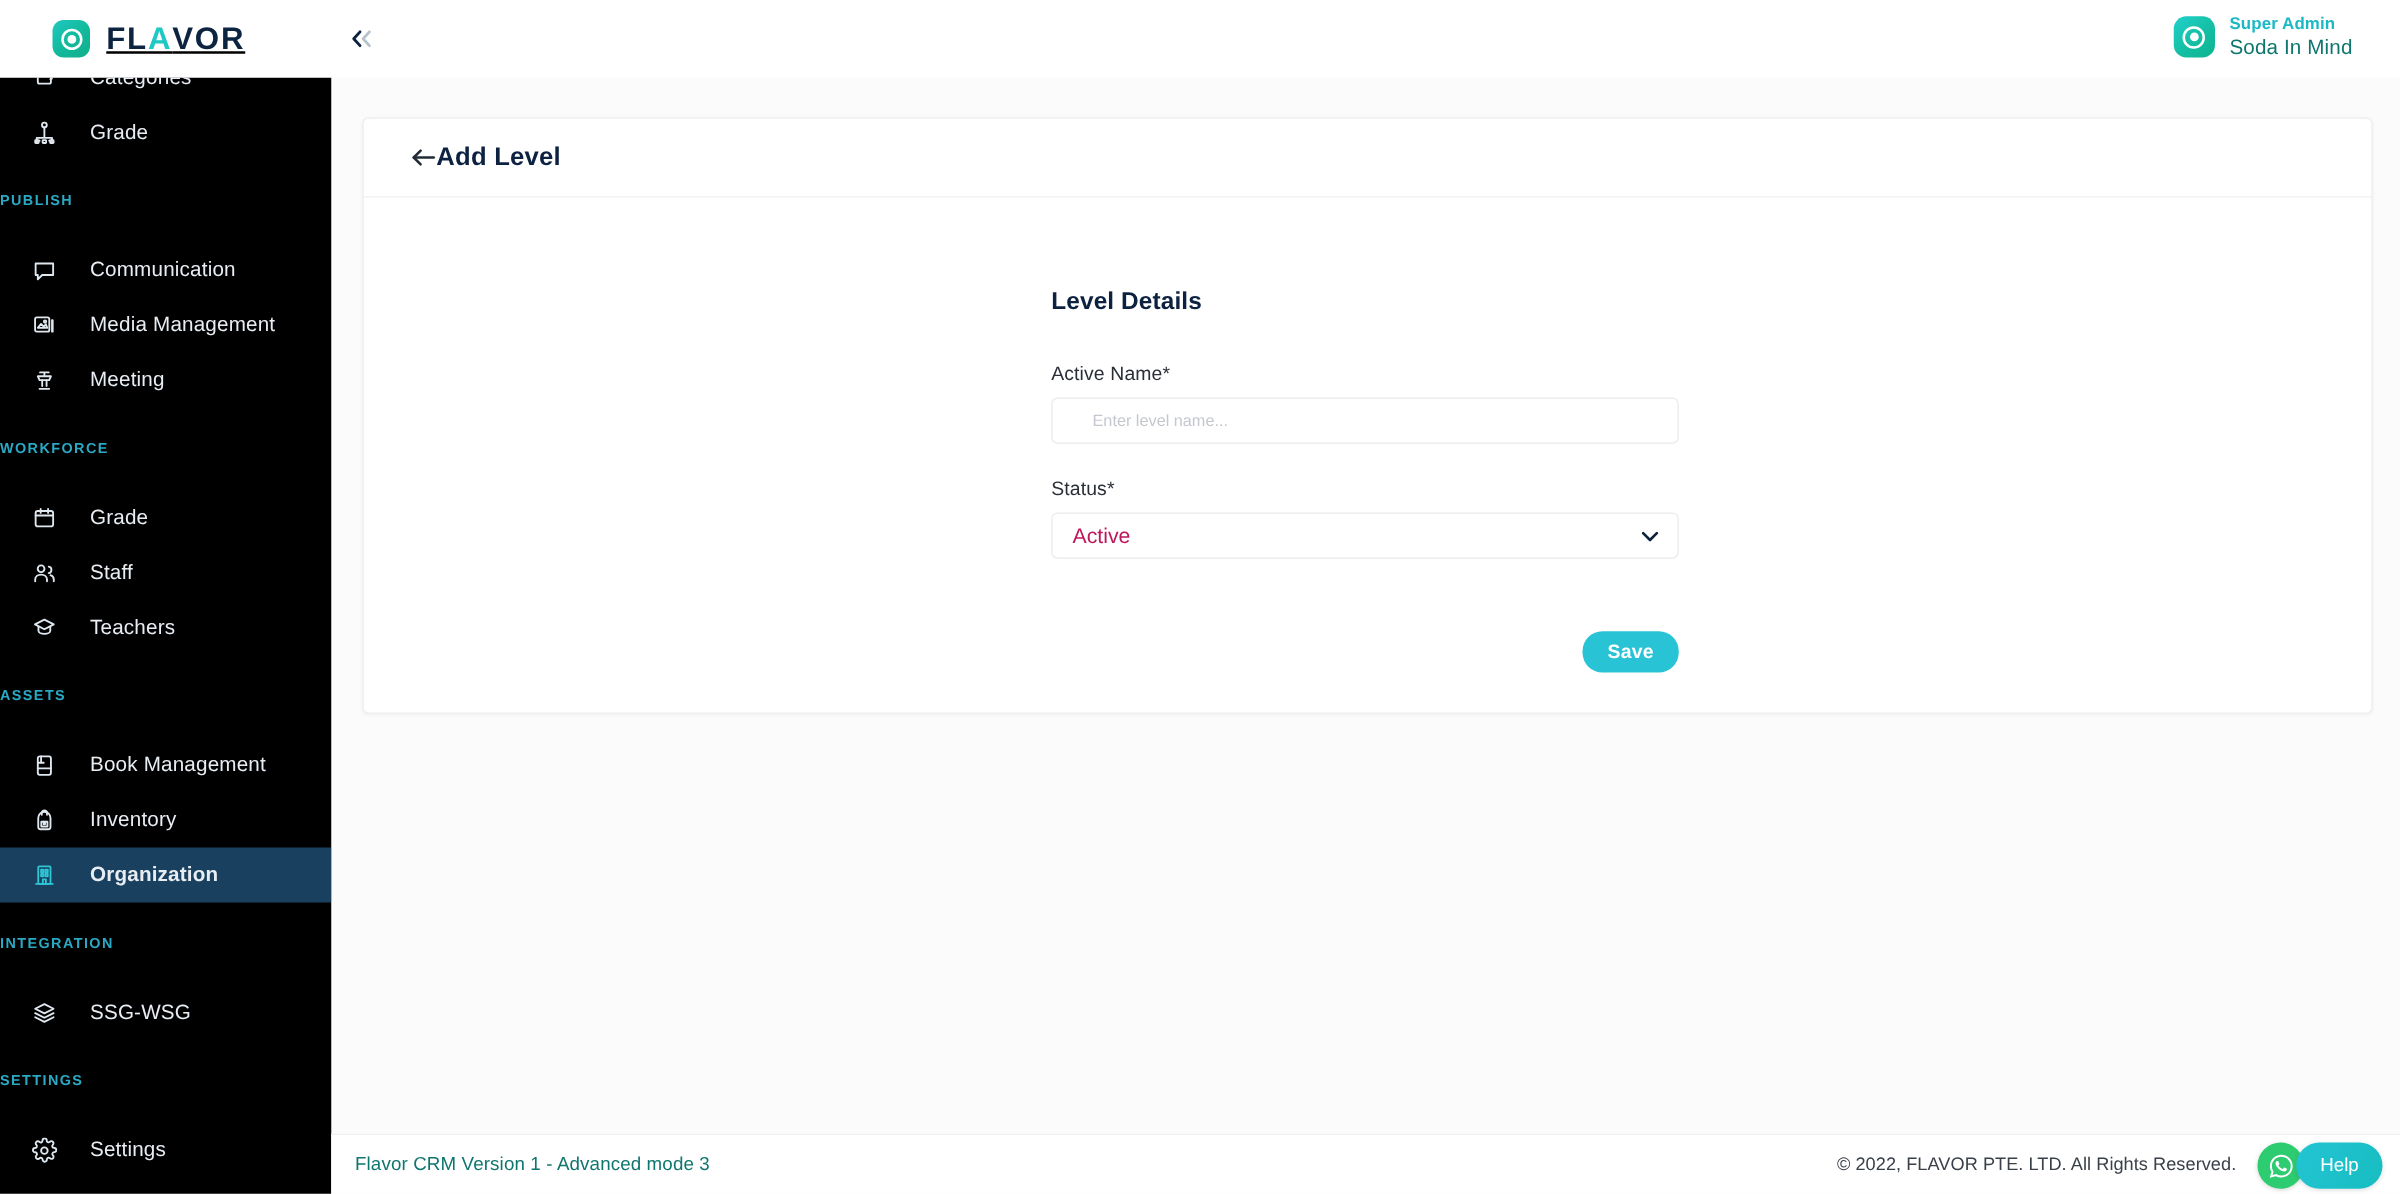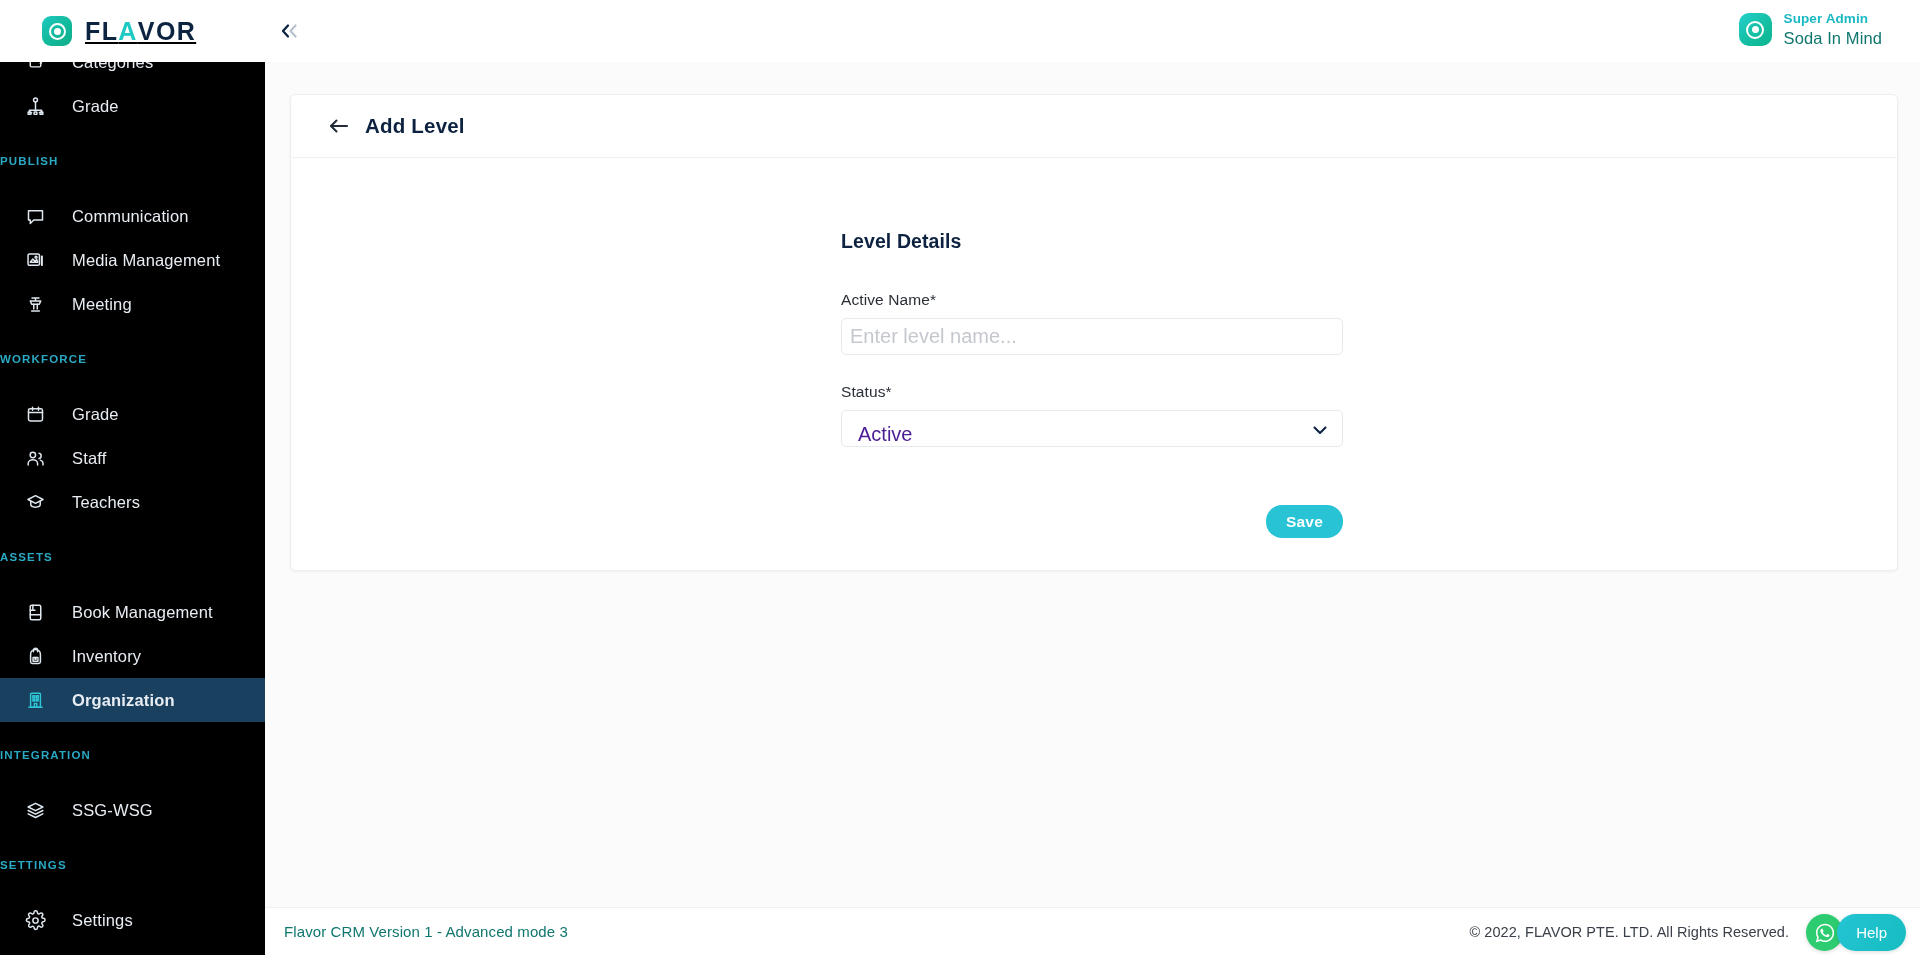--- a/index.html
+++ b/index.html
@@ -164,21 +164,20 @@
     border: 1px solid #eceef0;
     border-radius: 5px;
     box-shadow: 0 1px 3px rgba(16,24,40,.05);
   }
   .card-head {
     height: 63px;
     border-bottom: 1px solid #eef0f2;
     display: flex;
     align-items: center;
     padding-left: 37px;
-    gap: 16px;
   }
   .back-arrow {
     cursor: pointer;
     display: flex; align-items: center;
   }
   .card-title {
     font-size: 20.5px;
     font-weight: 700;
     color: #0d2240;
     letter-spacing: .2px;
@@ -202,40 +201,40 @@
     font-size: 15.5px;
     color: #2a2f37;
     margin-bottom: 9px;
     letter-spacing: .1px;
   }
   .text-input {
     width: 502px;
     height: 37px;
     border: 1px solid #e7e9ec;
     border-radius: 5px;
-    padding: 0 8px;
+    padding: 0 32px;
     font-family: "Liberation Sans", sans-serif;
-    font-size: 20px;
+    font-size: 13px;
     color: #2a2f37;
     outline: none;
     background: #ffffff;
   }
   .text-input::placeholder { color: #c4c8ce; }
   .field-gap { height: 28px; }
   .select-wrap { position: relative; width: 502px; }
   .select-box {
     width: 502px;
     height: 37px;
     border: 1px solid #e7e9ec;
     border-radius: 5px;
     display: flex;
-    align-items: flex-end;
+    align-items: center;
     padding: 0 16px;
-    font-size: 20px;
-    color: #4c1d95;
+    font-size: 17px;
+    color: #be185d;
     cursor: pointer;
     background: #ffffff;
   }
   .select-caret {
     position: absolute;
     right: 15px; top: 12px;
     pointer-events: none;
   }
   .save-row {
     width: 502px;

